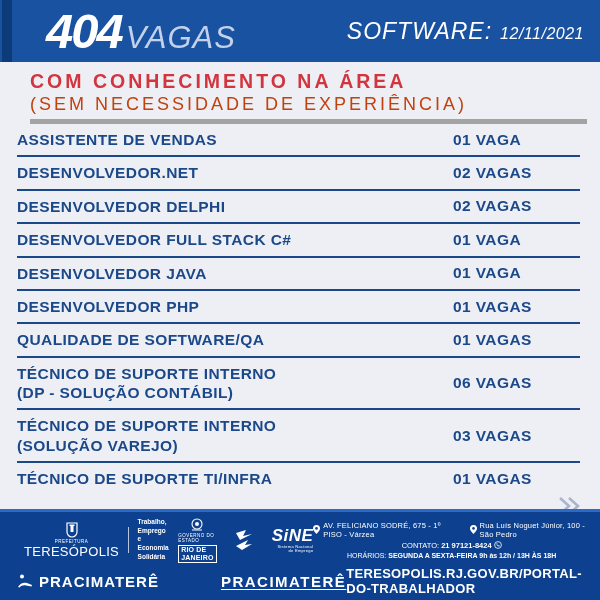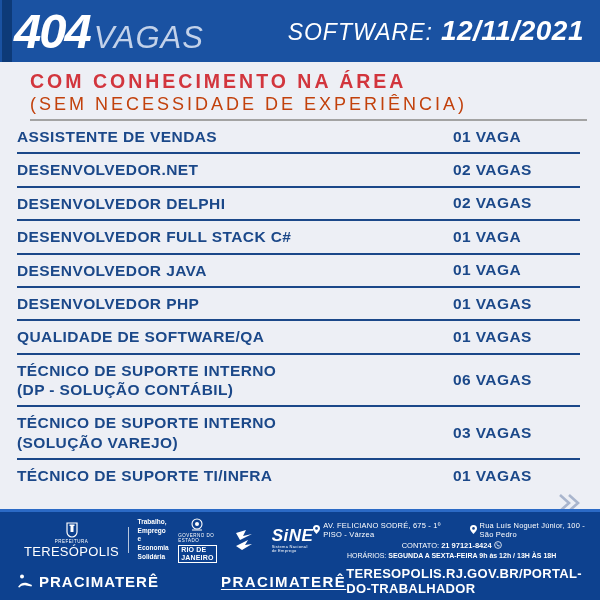--- a/index.html
+++ b/index.html
@@ -10,37 +10,37 @@
     font-family:"Liberation Sans",sans-serif;
   }
   
   .header{
     flex:0 0 62px;background:#1a52a2;position:relative;
     display:flex;align-items:center;
   }
   .header-accent-stripe{
     position:absolute;left:2px;top:0;bottom:0;width:10px;background:#0d3a78;
   }
-  .brand{display:flex;align-items:baseline;margin-left:14px;}
+  .brand{display:flex;align-items:baseline;margin-left:46px;}
   .count-404{
     color:#ffffff;font-size:49px;font-weight:800;font-style:italic;
     letter-spacing:-2px;line-height:1;
   }
   .count-suffix{
     color:#c3d2ea;font-size:31px;font-style:italic;font-weight:500;
     letter-spacing:1px;margin-left:4px;
   }
   .validity{margin-left:auto;margin-right:16px;display:flex;align-items:baseline;font-style:italic;color:#fff;}
   .validity-label{font-size:23px;font-weight:500;letter-spacing:1px;}
-  .validity-date{font-size:28px;font-weight:700;margin-left:8px;letter-spacing:0.5px;}
+  .validity-date{font-size:16px;font-weight:400;margin-left:8px;letter-spacing:0.5px;}
 
   
   .main{flex:1;display:flex;flex-direction:column;padding-top:8px;min-height:0;}
   .section-heading{
-    margin:0 13px 0 30px;border-bottom:2px solid #a3a3a3;padding-bottom:5px;
+    margin:0 13px 0 30px;border-bottom:5px solid #a3a3a3;padding-bottom:5px;
   }
   .section-title{
     color:#d2353d;font-size:19.5px;font-weight:800;letter-spacing:3px;line-height:22px;
   }
   .section-subtitle{
     color:#c2410c;font-size:18px;font-weight:500;letter-spacing:3px;line-height:20px;margin-top:2px;
   }
   .job-list{margin:0 20px 0 17px;display:flex;flex-direction:column;}
   .job-row{
     display:flex;align-items:center;justify-content:space-between;
@@ -67,21 +67,21 @@
     color:#fff;display:flex;flex-direction:column;padding:5px 8px 4px 8px;box-sizing:border-box;
   }
   .footer-top{display:flex;align-items:center;flex:1;min-height:0;}
   .logos{display:flex;align-items:center;gap:9px;margin-left:16px;}
   .logo-col{display:flex;flex-direction:column;align-items:center;line-height:1.1;}
   .logo-small{font-size:4.5px;letter-spacing:0.5px;margin-top:1px;}
   .logo-big{font-size:13px;font-weight:400;letter-spacing:0.3px;}
   .vdiv{width:1px;height:26px;background:rgba(255,255,255,0.7);}
   .secretaria{font-size:6.5px;font-weight:700;white-space:pre-line;line-height:1.35;}
   .logo-rj-box{border:0.5px solid #fff;padding:0.5px 2px;font-size:7px;font-weight:800;letter-spacing:0.2px;margin-top:1px;}
-  .logo-sine{display:flex;align-items:center;gap:16px;margin-left:6px;}
+  .logo-sine{display:flex;align-items:center;gap:16px;margin-left:6px;text-align:right;}
   .sine-text{display:flex;flex-direction:column;line-height:1;}
   .sine-name{font-size:17px;font-weight:800;font-style:italic;letter-spacing:0.5px;}
   .sine-tag{font-size:4px;letter-spacing:0.3px;margin-top:1px;}
   .footer-info{margin-left:auto;display:flex;flex-direction:column;align-items:center;gap:2px;margin-right:2px;}
   .addr-row{display:flex;gap:16px;}
   .addr{display:flex;align-items:center;gap:3px;font-size:7.5px;letter-spacing:0.2px;}
   .contact-line{font-size:7.5px;display:flex;align-items:center;gap:2px;}
   .contact-value{font-weight:800;}
   .hours-line{font-size:7px;}
   .hours-value{font-weight:800;}

